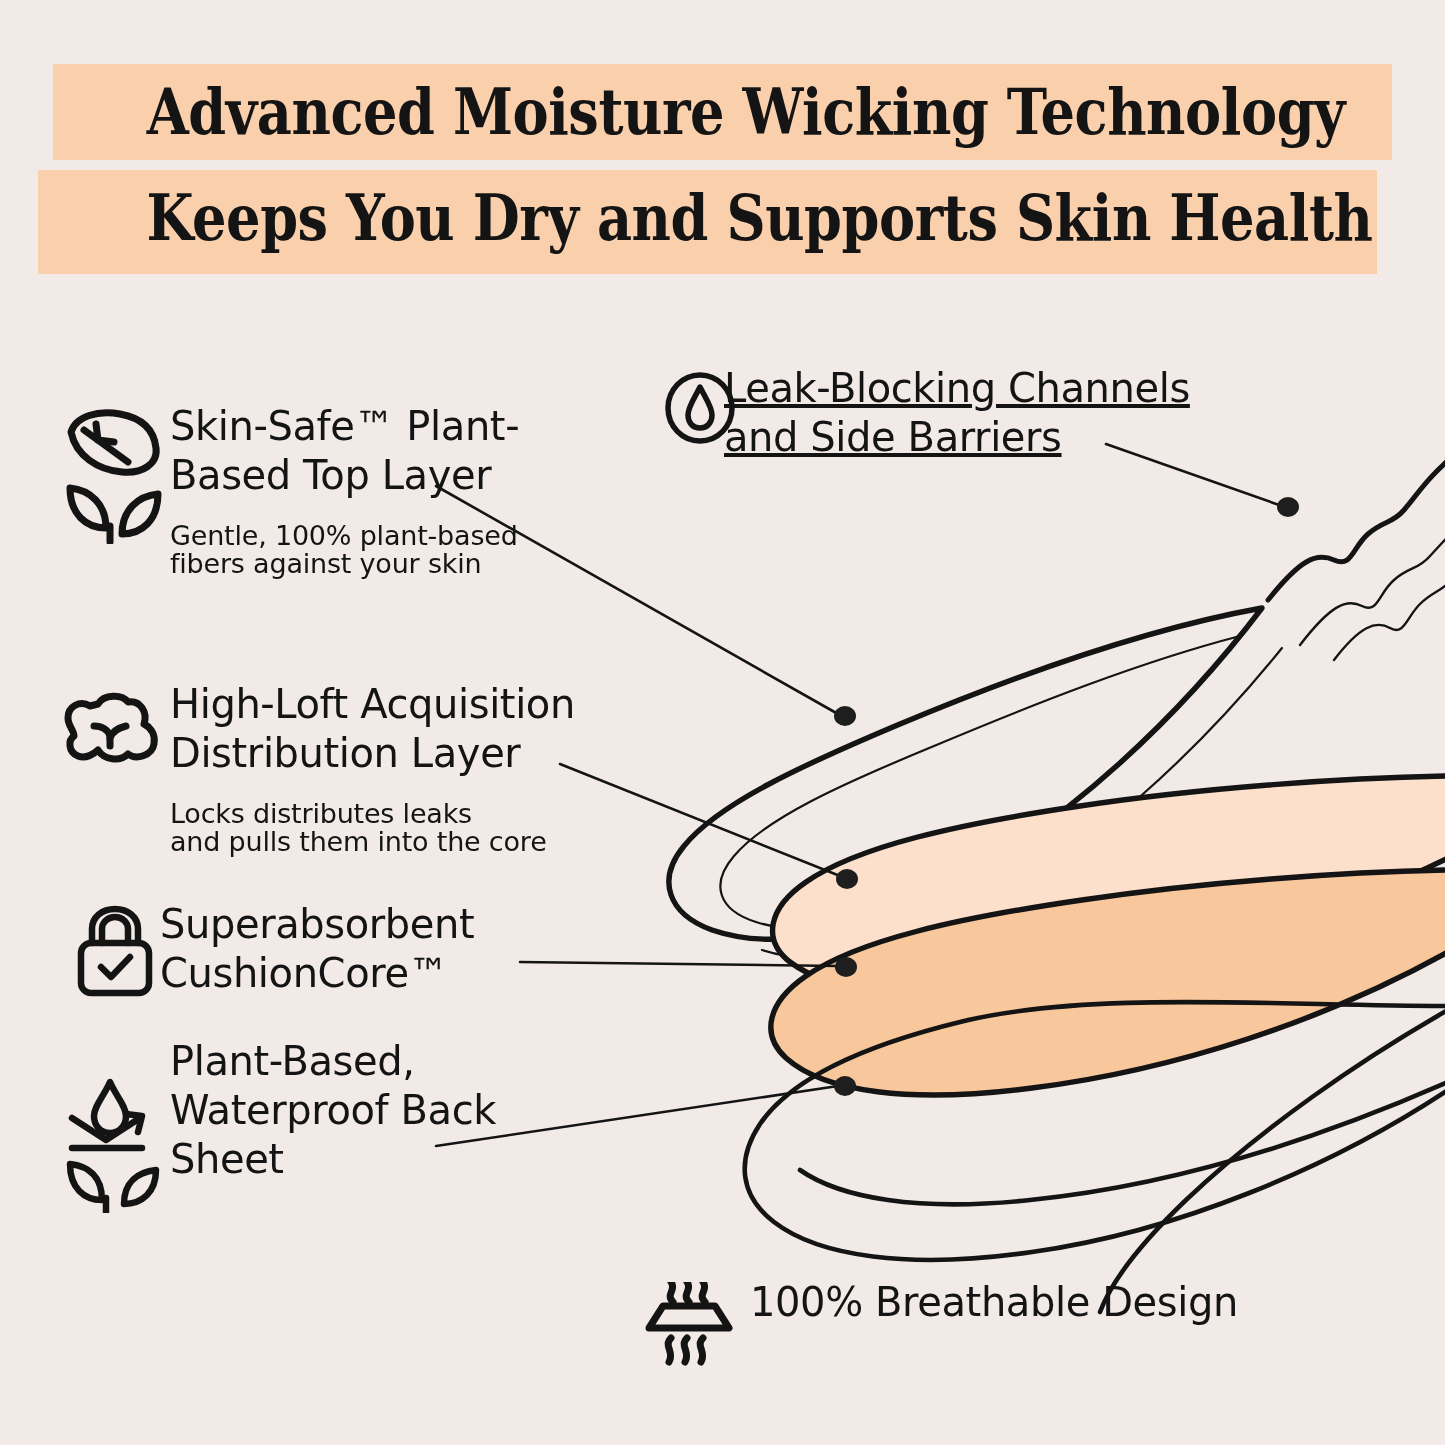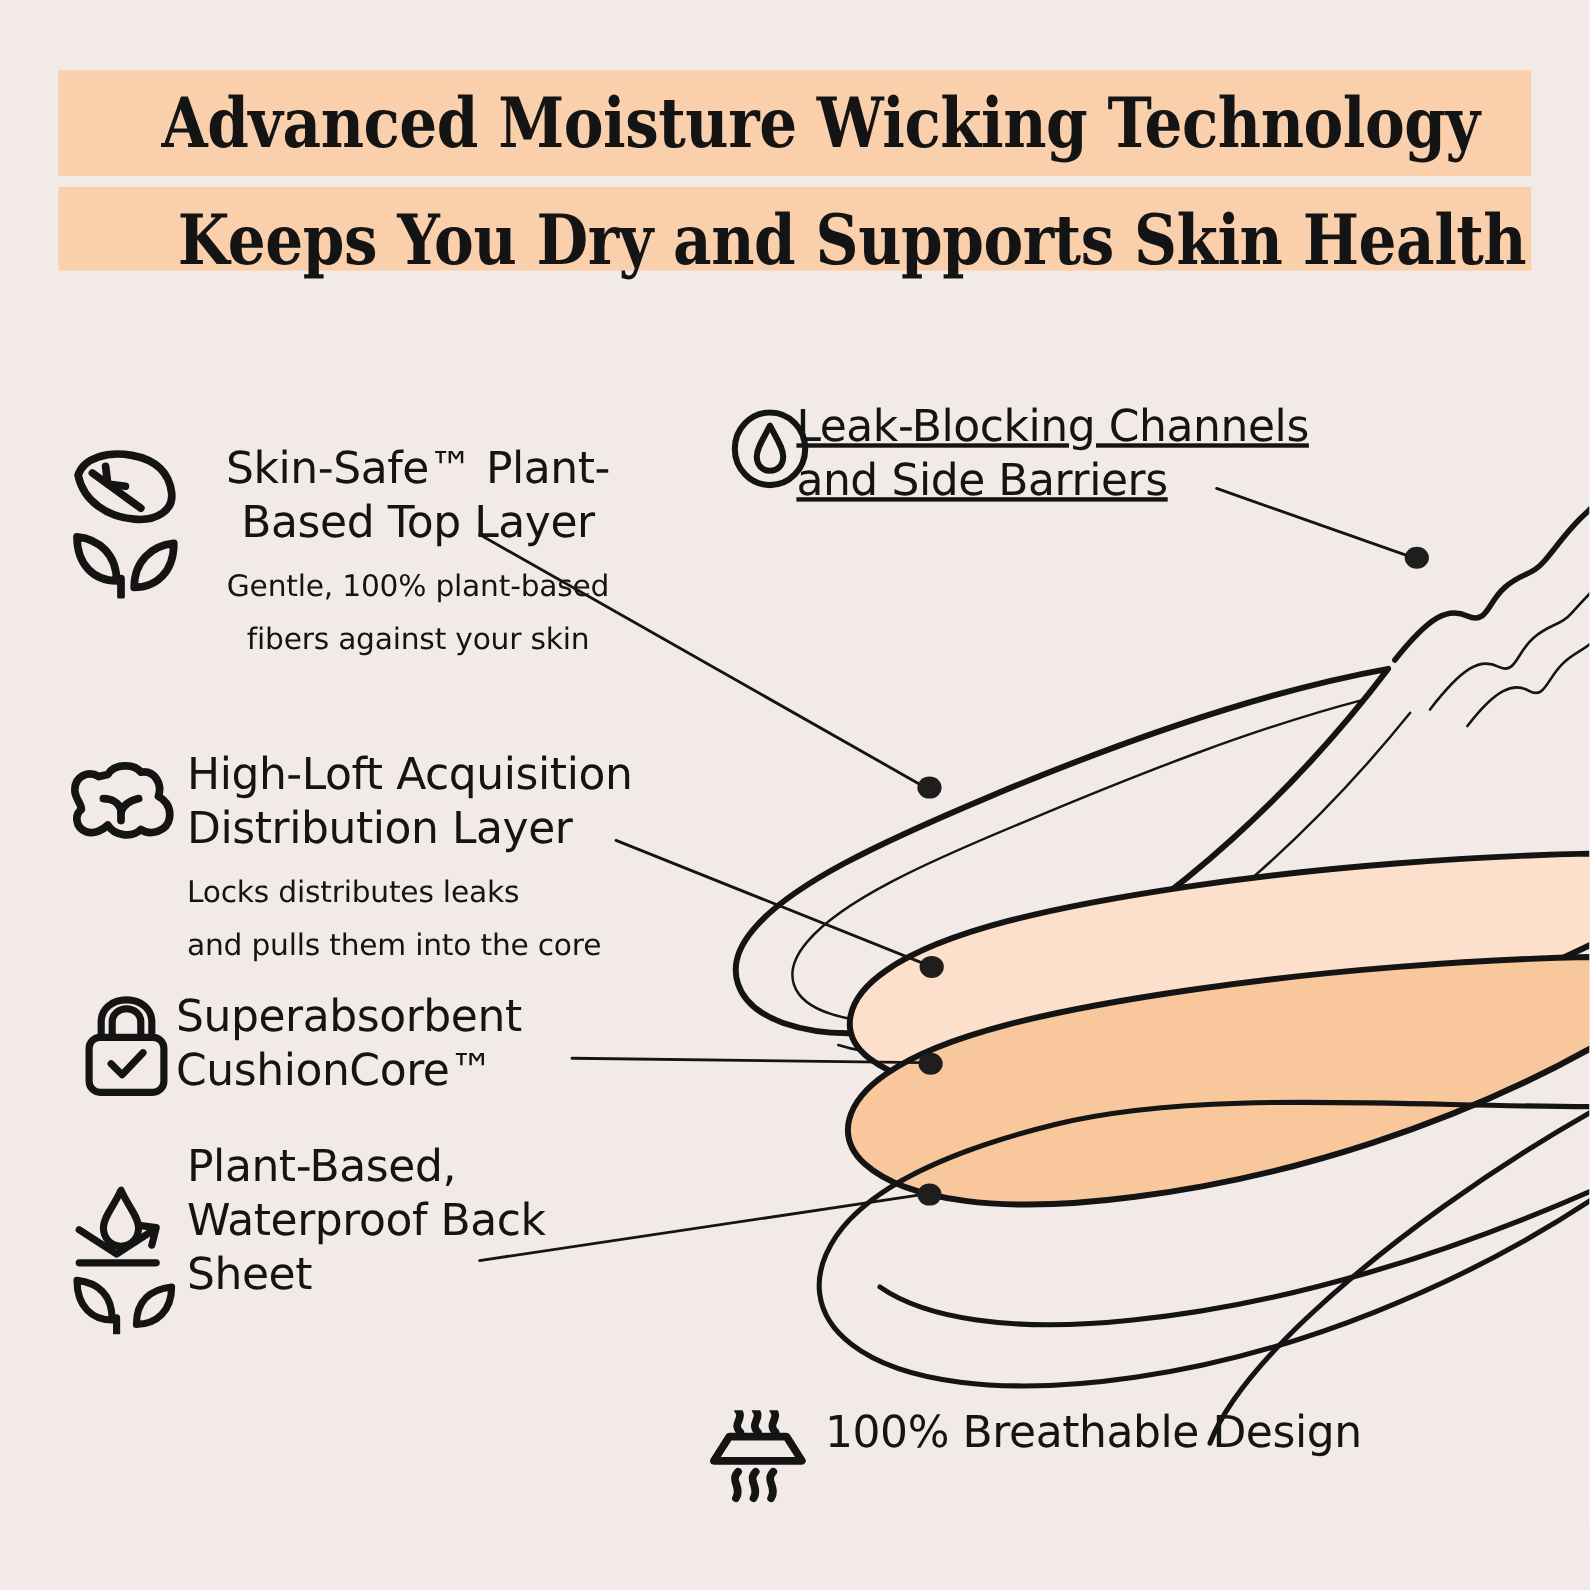--- a/index.html
+++ b/index.html
@@ -24,21 +24,21 @@
     width: 1445px;
   }
   .band {
     background: #FAD0AC;
     display: block;
     margin: 0 0 10px 0;
     text-align: center;
     box-sizing: border-box;
   }
   .band-1 { margin-left: 53px; width: 1339px; height: 96px; }
-  .band-2 { margin-left: 53px; width: 1339px; height: 76px; padding-left: 16px; }
+  .band-2 { margin-left: 38px; width: 1339px; height: 104px; padding-left: 16px; }
   .band-text {
     font-family: "DejaVu Serif", serif;
     font-weight: 700;
     color: #141414;
     font-size: 63px;
     line-height: 96px;
     letter-spacing: -0.5px;
     display: block;
     transform: scaleX(0.86);
     white-space: nowrap;
@@ -62,34 +62,34 @@
     font-family: "DejaVu Sans", sans-serif;
     font-size: 40px;
     line-height: 49px;
     font-weight: 400;
     letter-spacing: -0.4px;
     white-space: pre-line;
   }
   .callout .sub {
     font-family: "DejaVu Sans", sans-serif;
     font-size: 27px;
-    line-height: 48px;
+    line-height: 28px;
     font-weight: 400;
     letter-spacing: -0.2px;
-    margin-top: 10px;
+    margin-top: 22px;
     white-space: pre-line;
   }
 
   .icon-box {
     position: absolute;
     color: #141414;
   }
 
   
-  #co-top      { left: 170px; top: 402px;  width: 420px; text-align: center; }
+  #co-top      { left: 170px; top: 402px;  width: 420px; }
   #ic-top      { left: 62px;  top: 404px;  width: 105px; height: 140px; }
 
   #co-adl      { left: 170px; top: 680px;  width: 470px; }
   #ic-adl      { left: 62px;  top: 688px;  width: 100px; height: 80px; }
 
   #co-core     { left: 160px; top: 900px;  width: 430px; }
   #ic-core     { left: 74px;  top: 905px;  width: 82px;  height: 92px; }
 
   #co-back     { left: 170px; top: 1037px; width: 400px; }
   #ic-back     { left: 62px;  top: 1078px; width: 102px; height: 135px; }

